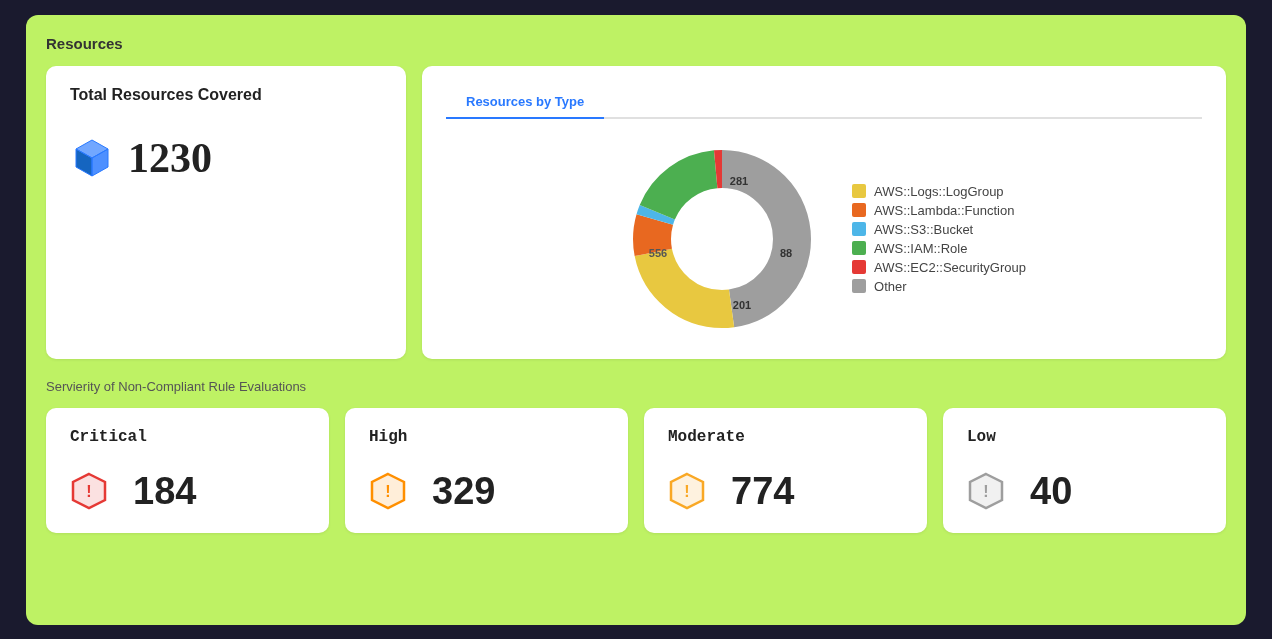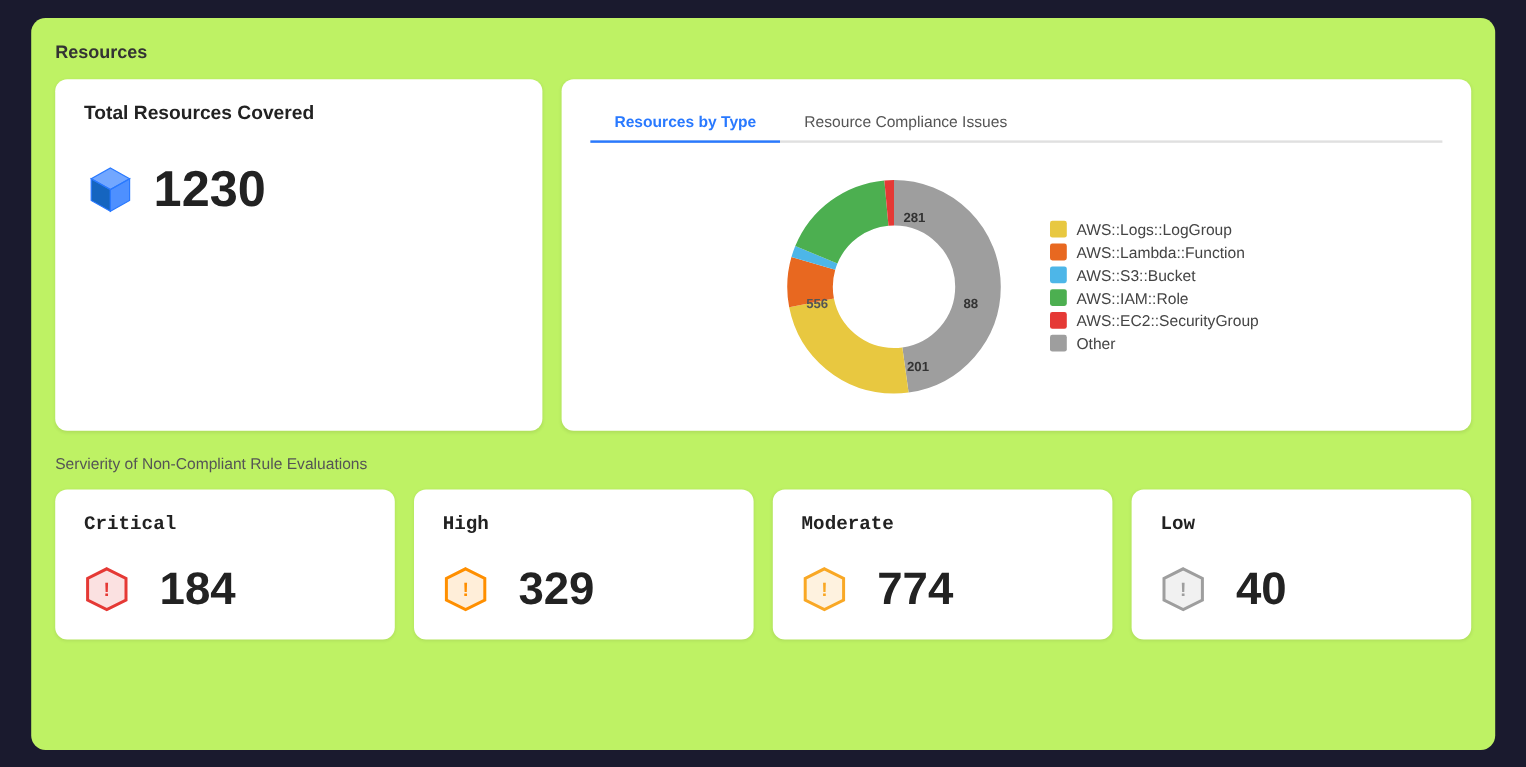--- a/index.html
+++ b/index.html
@@ -29,34 +29,35 @@
       gap: 16px;
       margin-bottom: 20px;
     }
     .card {
       background: #fff;
       border-radius: 10px;
       padding: 20px 24px;
       box-shadow: 0 1px 3px rgba(0,0,0,0.08);
     }
     .total-card {
-      width: 406px;
+      width: 360px;
       flex-shrink: 0;
     }
     .total-card .card-title {
       font-size: 16px;
       font-weight: 700;
       color: #222;
       margin-bottom: 30px;
     }
     .total-count {
       display: flex;
       align-items: center;
       gap: 14px;
       margin-top: 20px;
+      font-family: Liberation Serif, serif;
     }
     .cube-icon {
       width: 44px;
       height: 44px;
     }
     .count-number {
       font-size: 42px;
       font-weight: 700;
       color: #222;
     }
@@ -174,21 +175,20 @@
           <polygon points="6,13 22,22 22,40 6,31" fill="none" stroke="#2979ff" stroke-width="1"></polygon>
           <polygon points="38,13 22,22 22,40 38,31" fill="none" stroke="#2979ff" stroke-width="1"></polygon>
         </svg>
         <span class="count-number">1230</span>
       </div>
     </div>
 
     <div class="card type-card">
       <div class="tabs">
         <div class="tab active">Resources by Type</div>
-        <div class="tab">Resource Compliance Issues</div>
       </div>
 
       <div class="chart-area">
         <div class="donut-container">
           <svg width="200" height="200" viewBox="0 0 200 200">
 
             <circle cx="100" cy="100" r="70" fill="none" stroke="#9e9e9e" stroke-width="38" stroke-dasharray="209.9 438.5" stroke-dashoffset="0" transform="rotate(-90 100 100)"></circle>
 
             <circle cx="100" cy="100" r="70" fill="none" stroke="#e8c840" stroke-width="38" stroke-dasharray="105.9 542.5" stroke-dashoffset="-209.9" transform="rotate(-90 100 100)"></circle>
 

